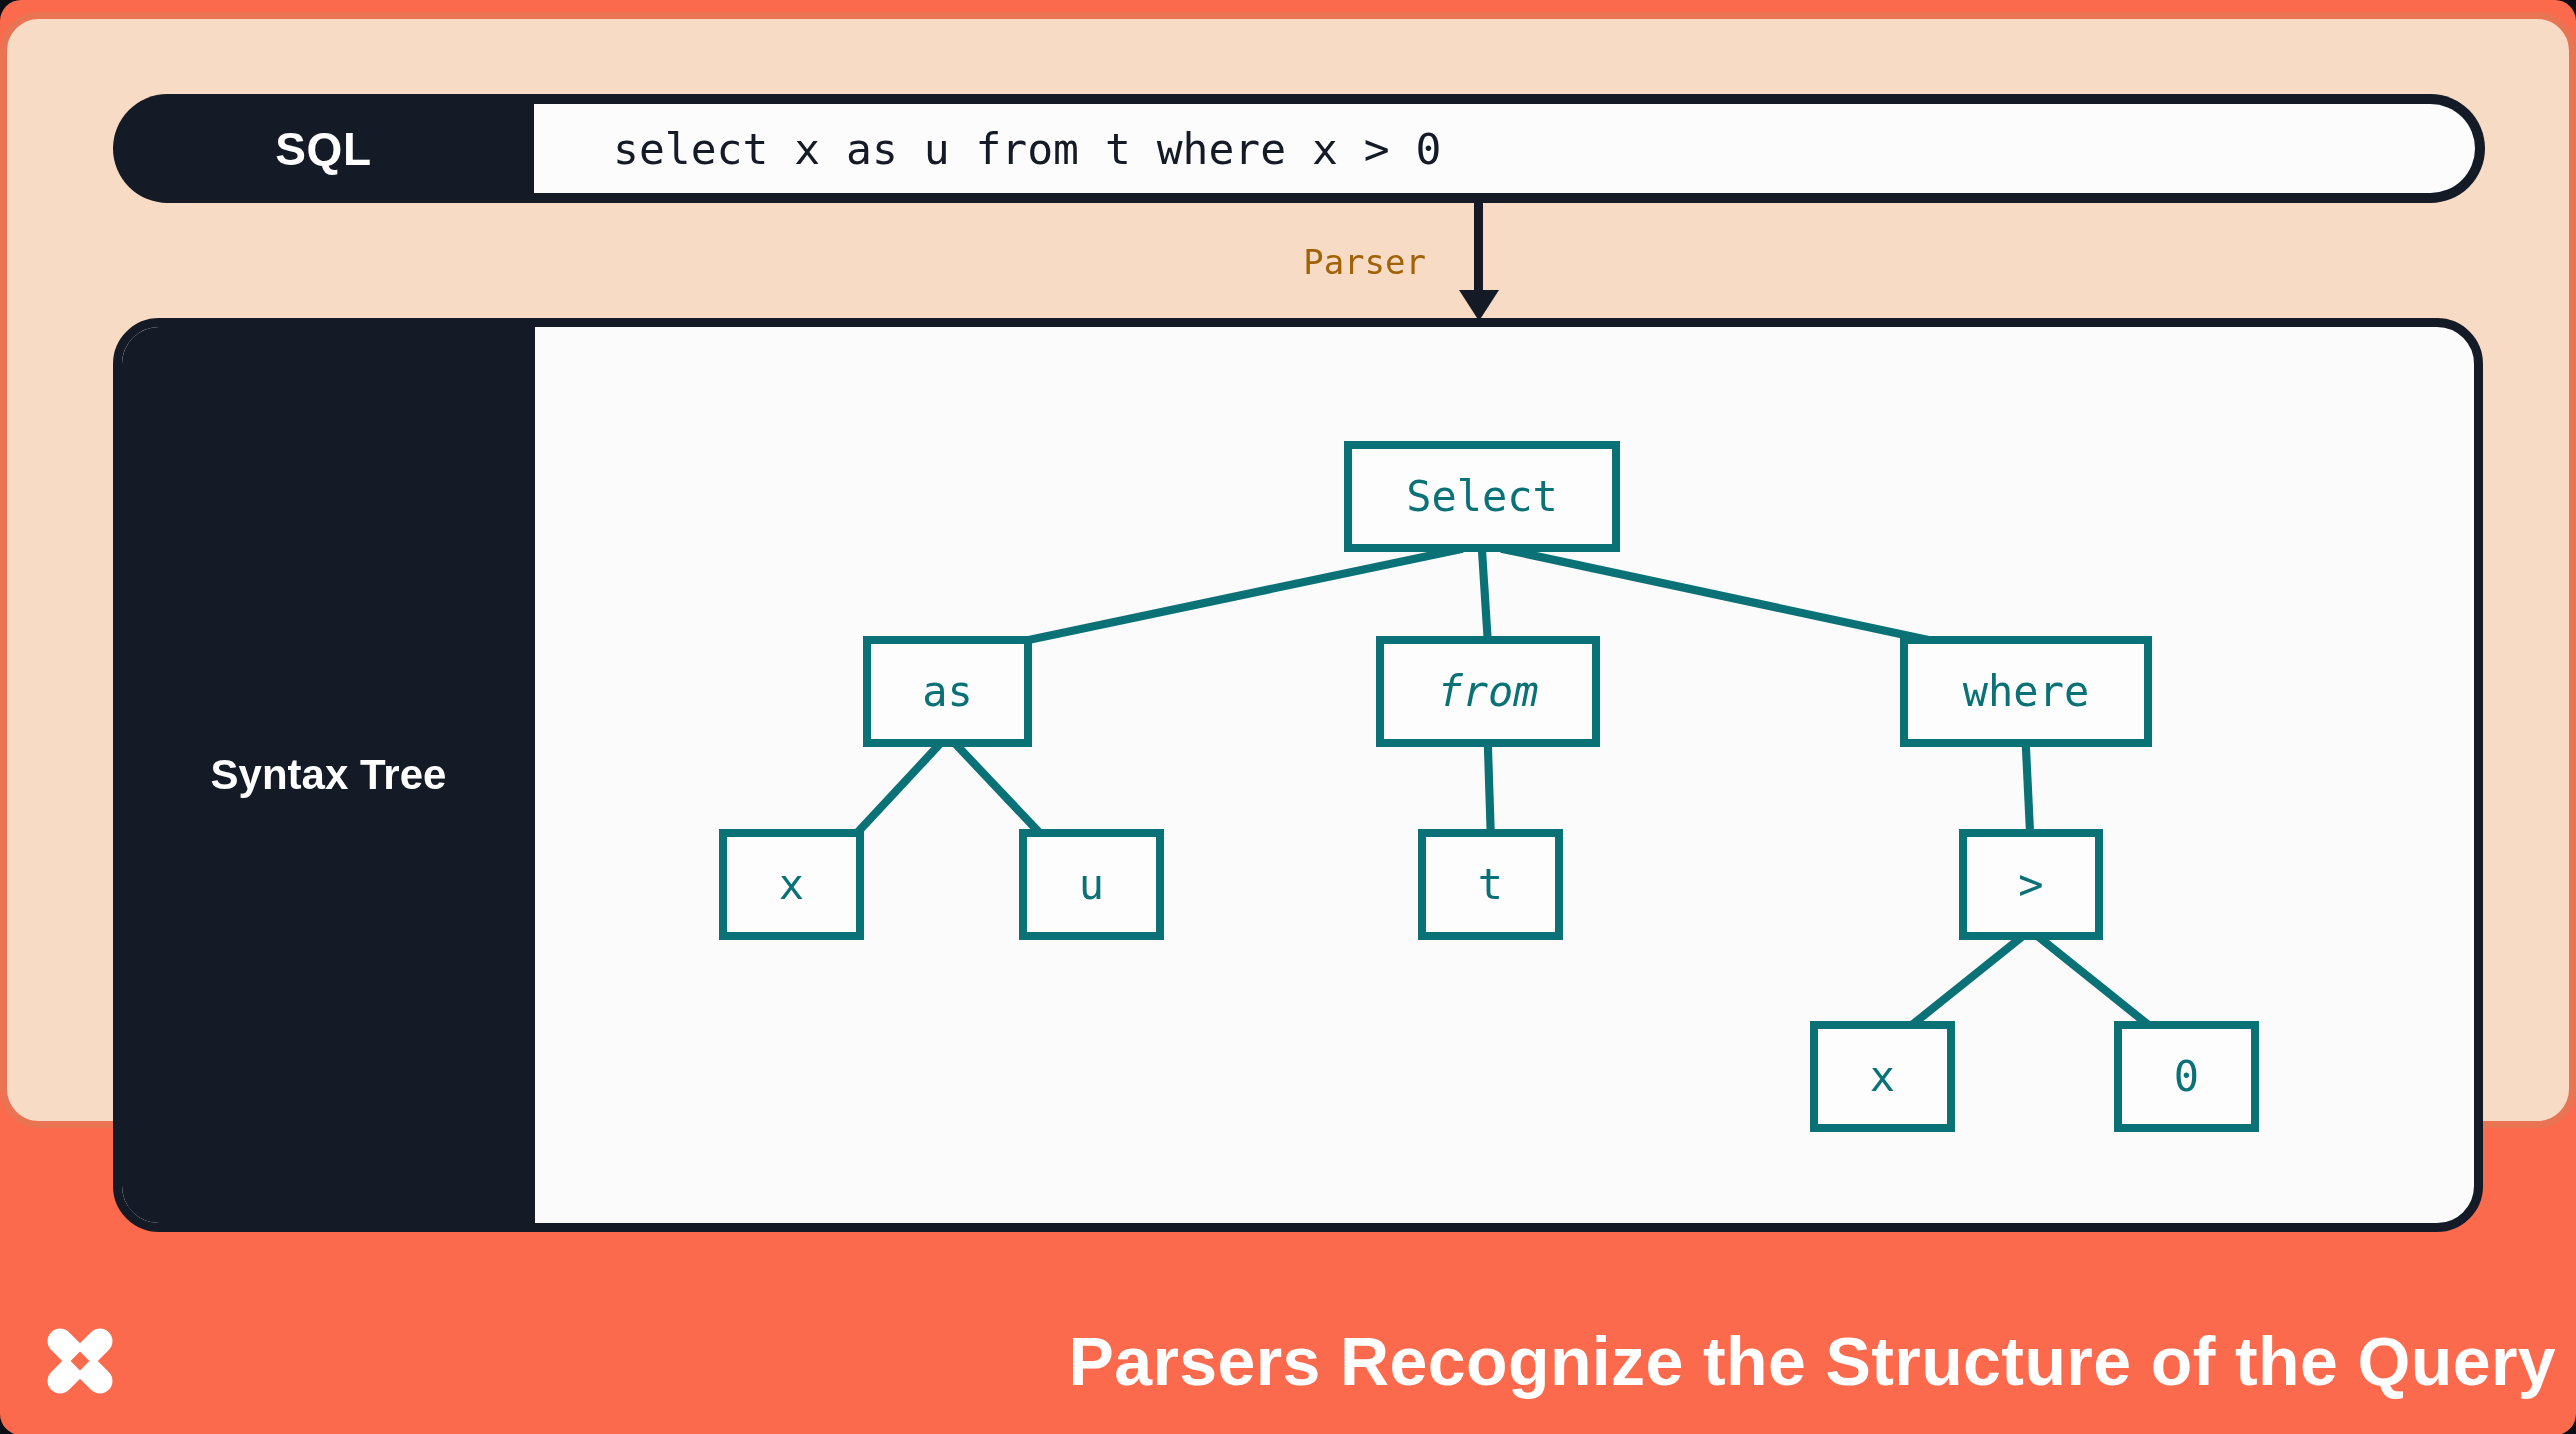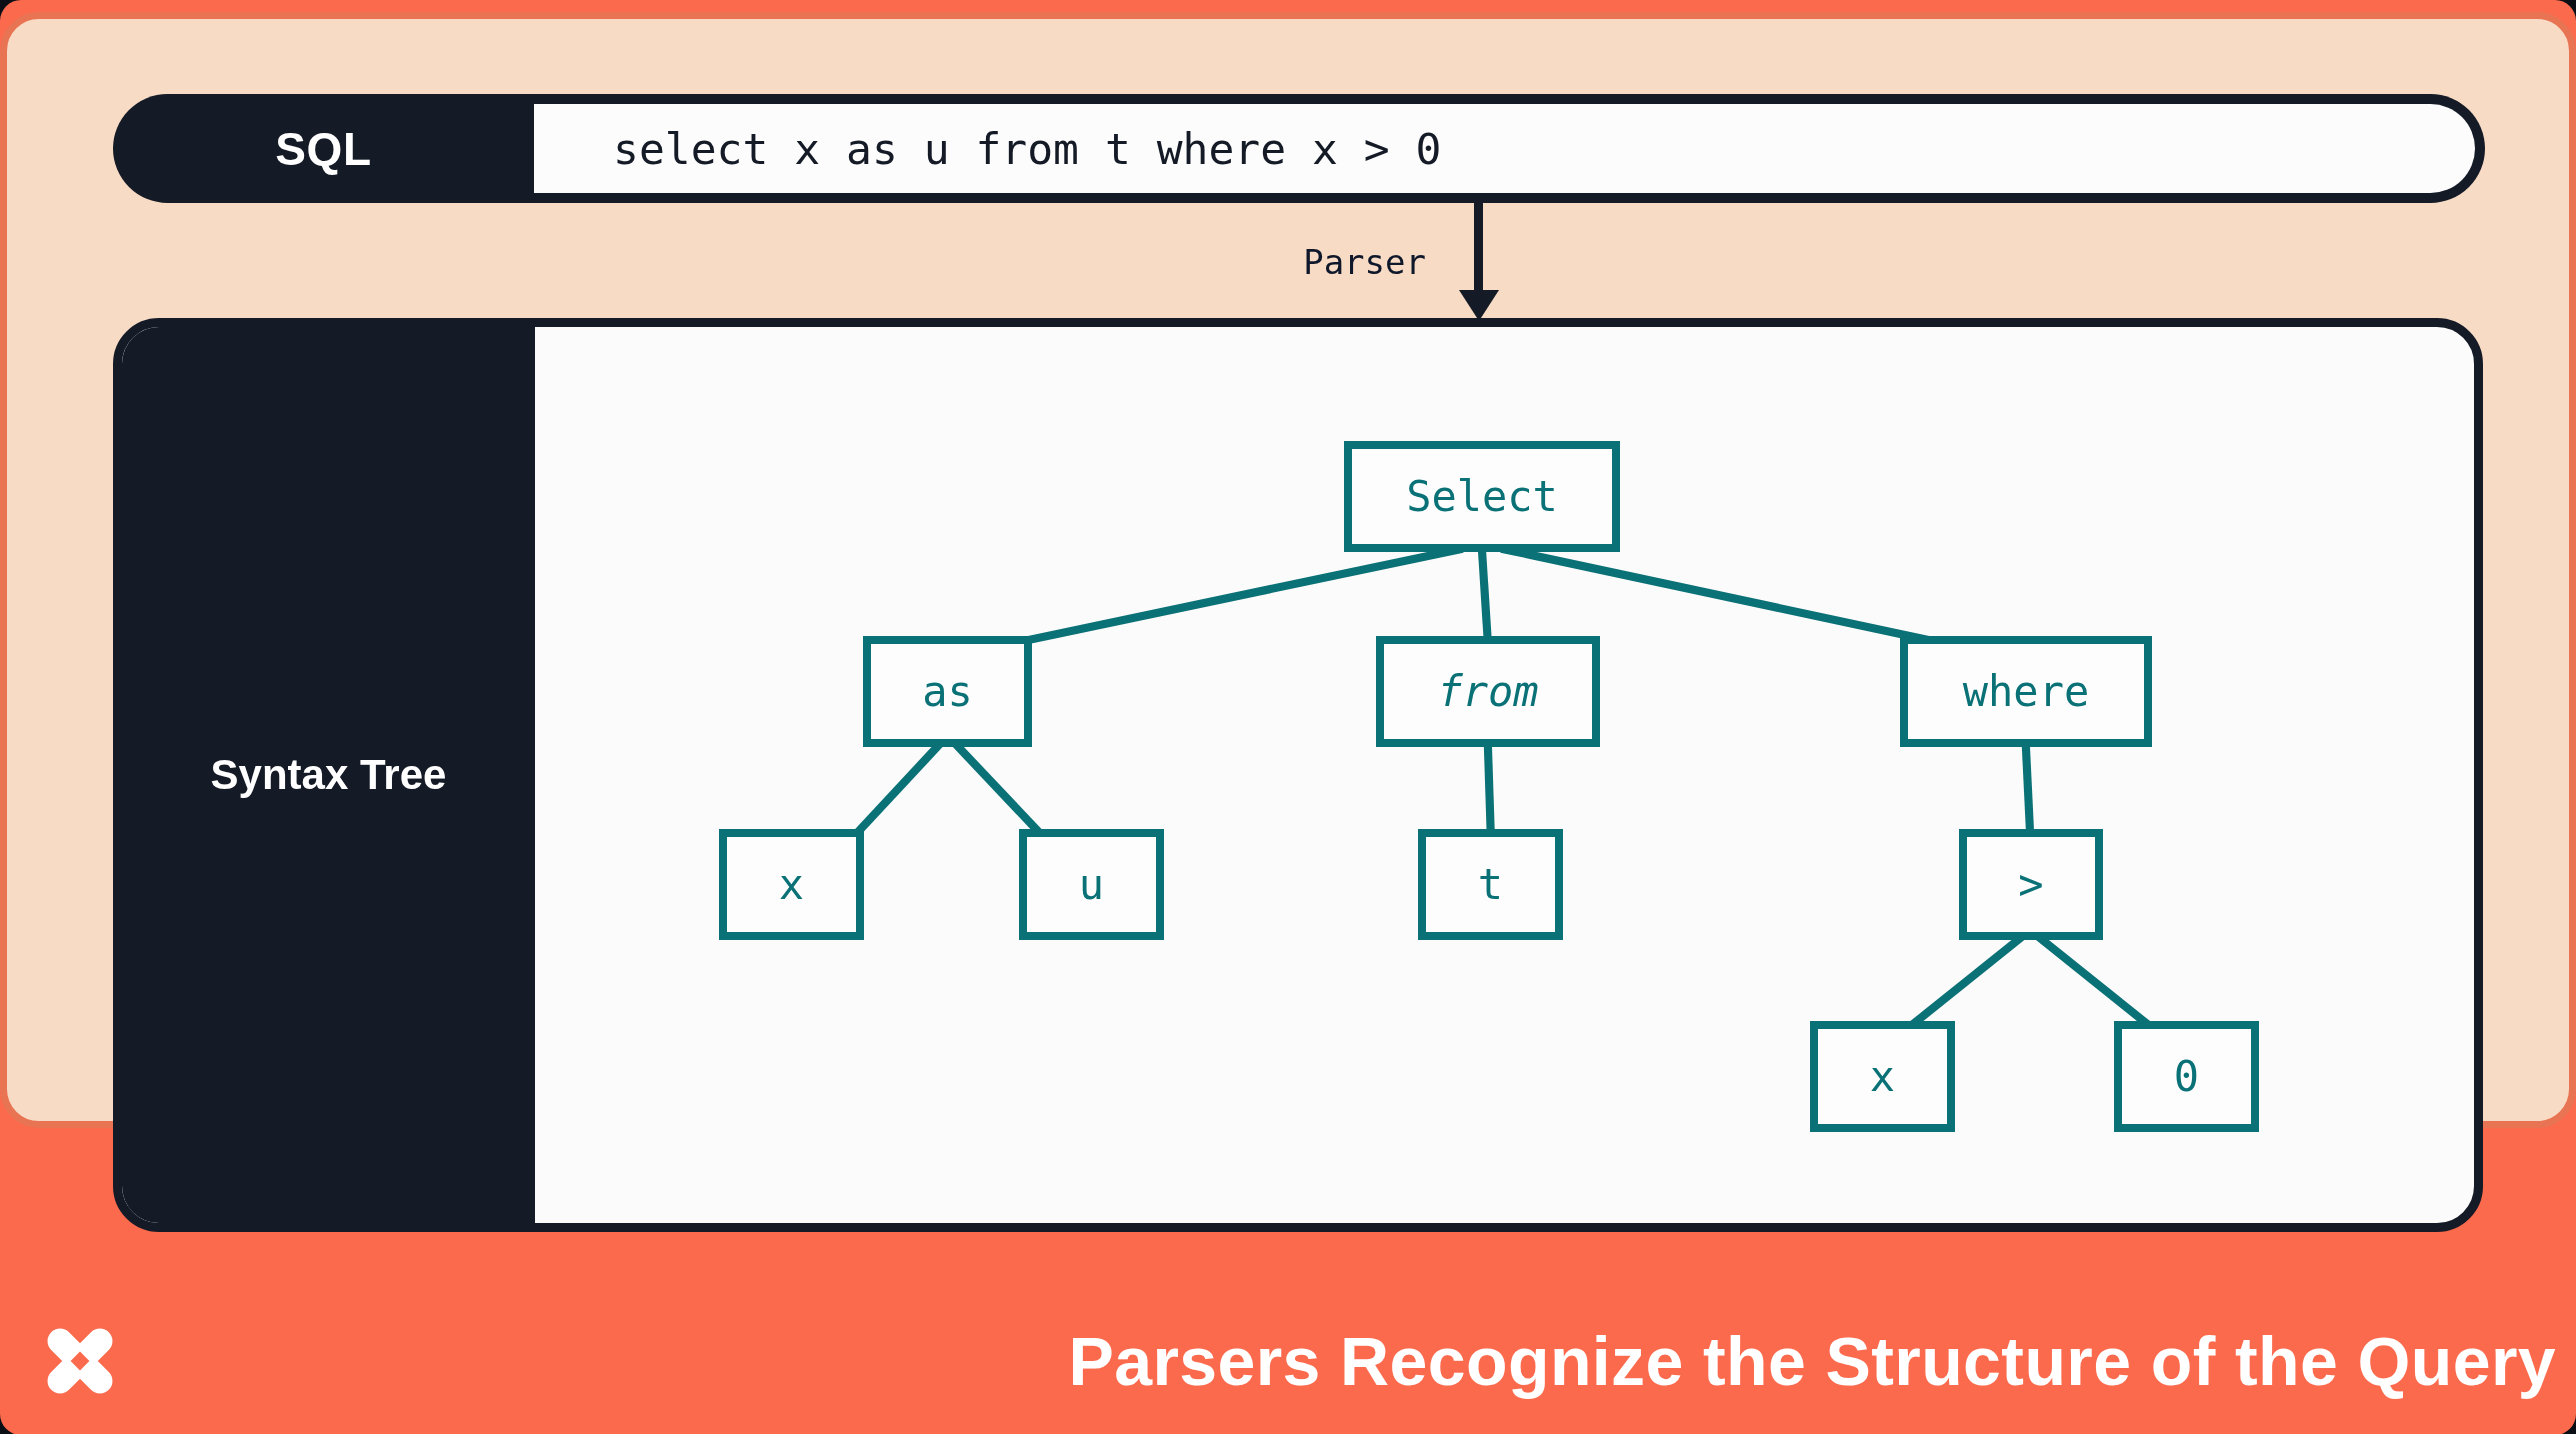--- a/index.html
+++ b/index.html
@@ -33,21 +33,21 @@
   
   .parser-stem{position:absolute;left:1467px;top:184px;width:9px;height:90px;background:#141A26;}
   .parser-head{
     position:absolute;left:1452px;top:271px;width:0;height:0;
     border-left:20px solid transparent;border-right:20px solid transparent;
     border-top:31px solid #141A26;
   }
   .parser-label{
     position:absolute;right:1143px;top:223px;
     font-family:"DejaVu Sans Mono","Liberation Mono",monospace;
-    font-size:34px;color:#0f172a;
+    font-size:34px;color:#a16207;
   }
   
   .tree-panel{
     position:absolute;left:106px;top:299px;width:2370px;height:914px;
     box-sizing:border-box;background:#FBFBFB;
     border:9px solid #141A26;border-radius:46px;
     display:flex;overflow:hidden;
   }
   .tree-sidebar{
     width:413px;flex:0 0 413px;background:#141A26;

